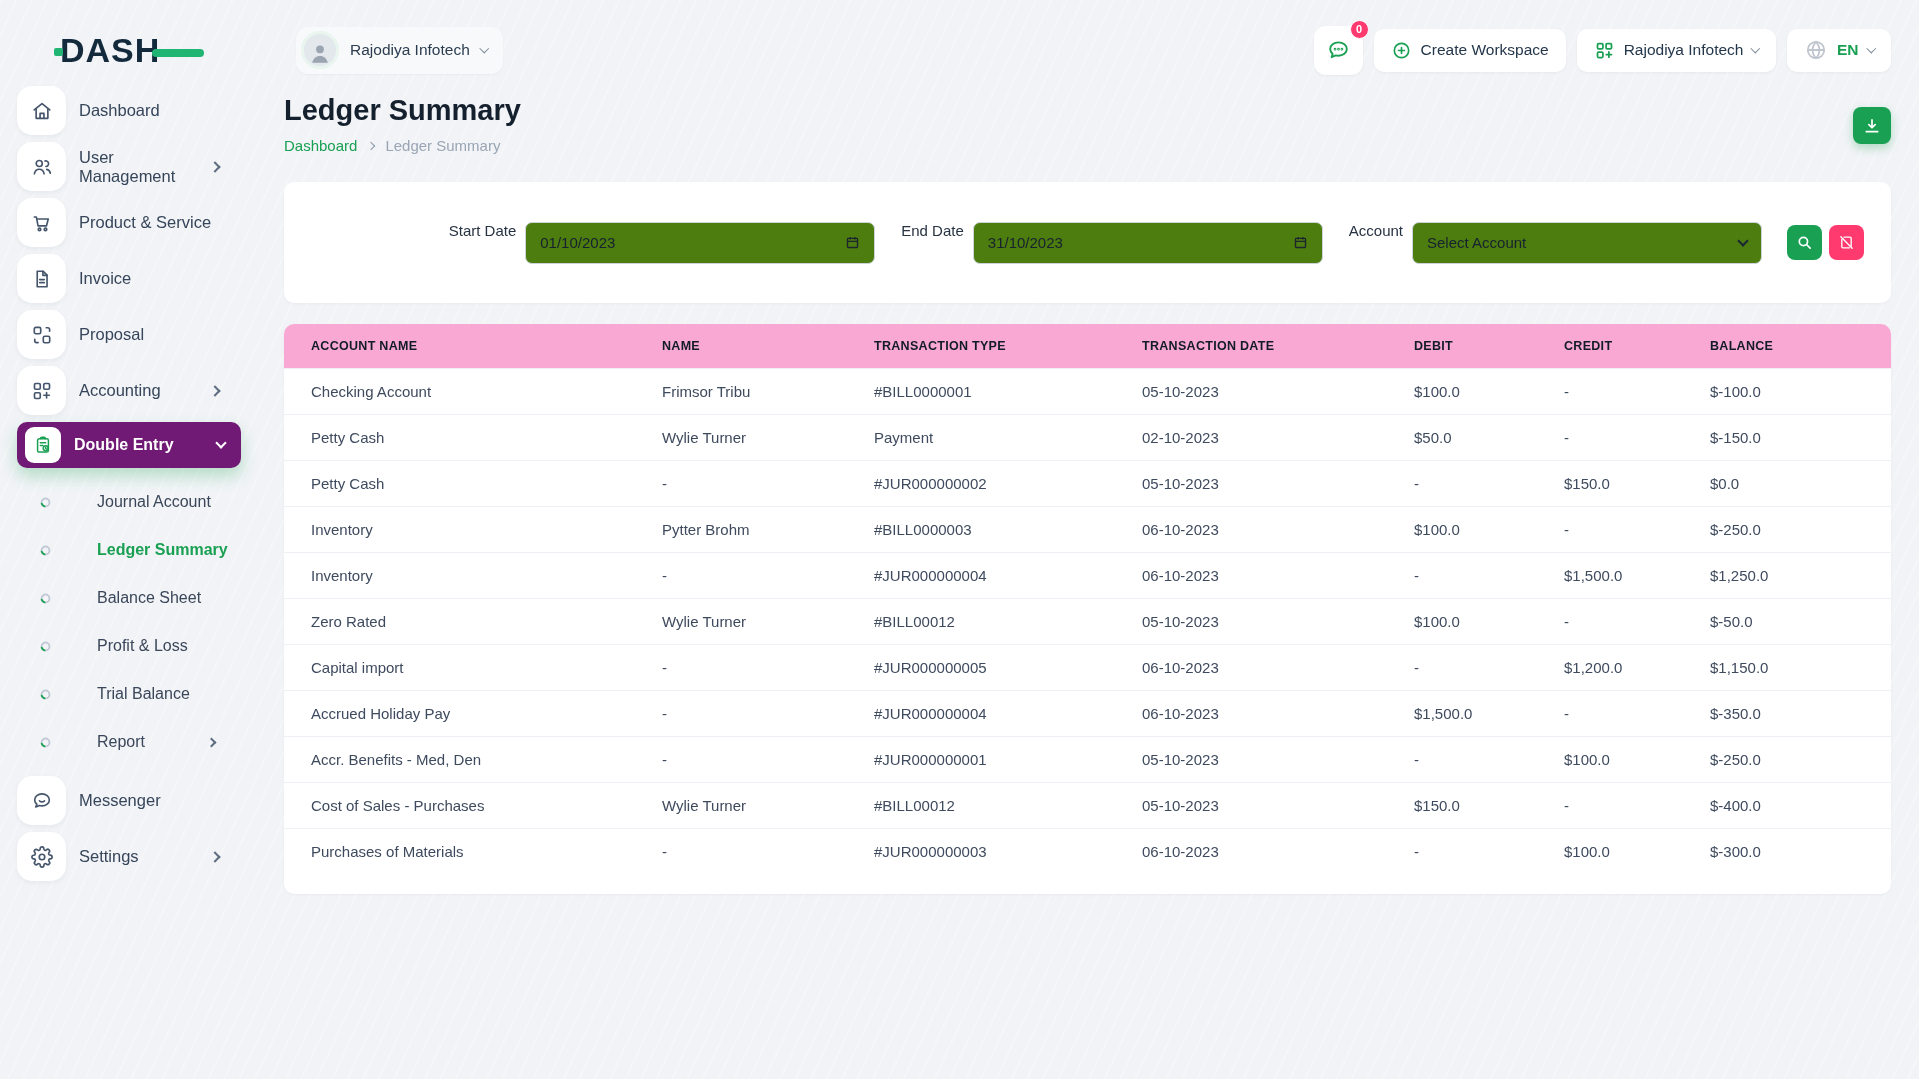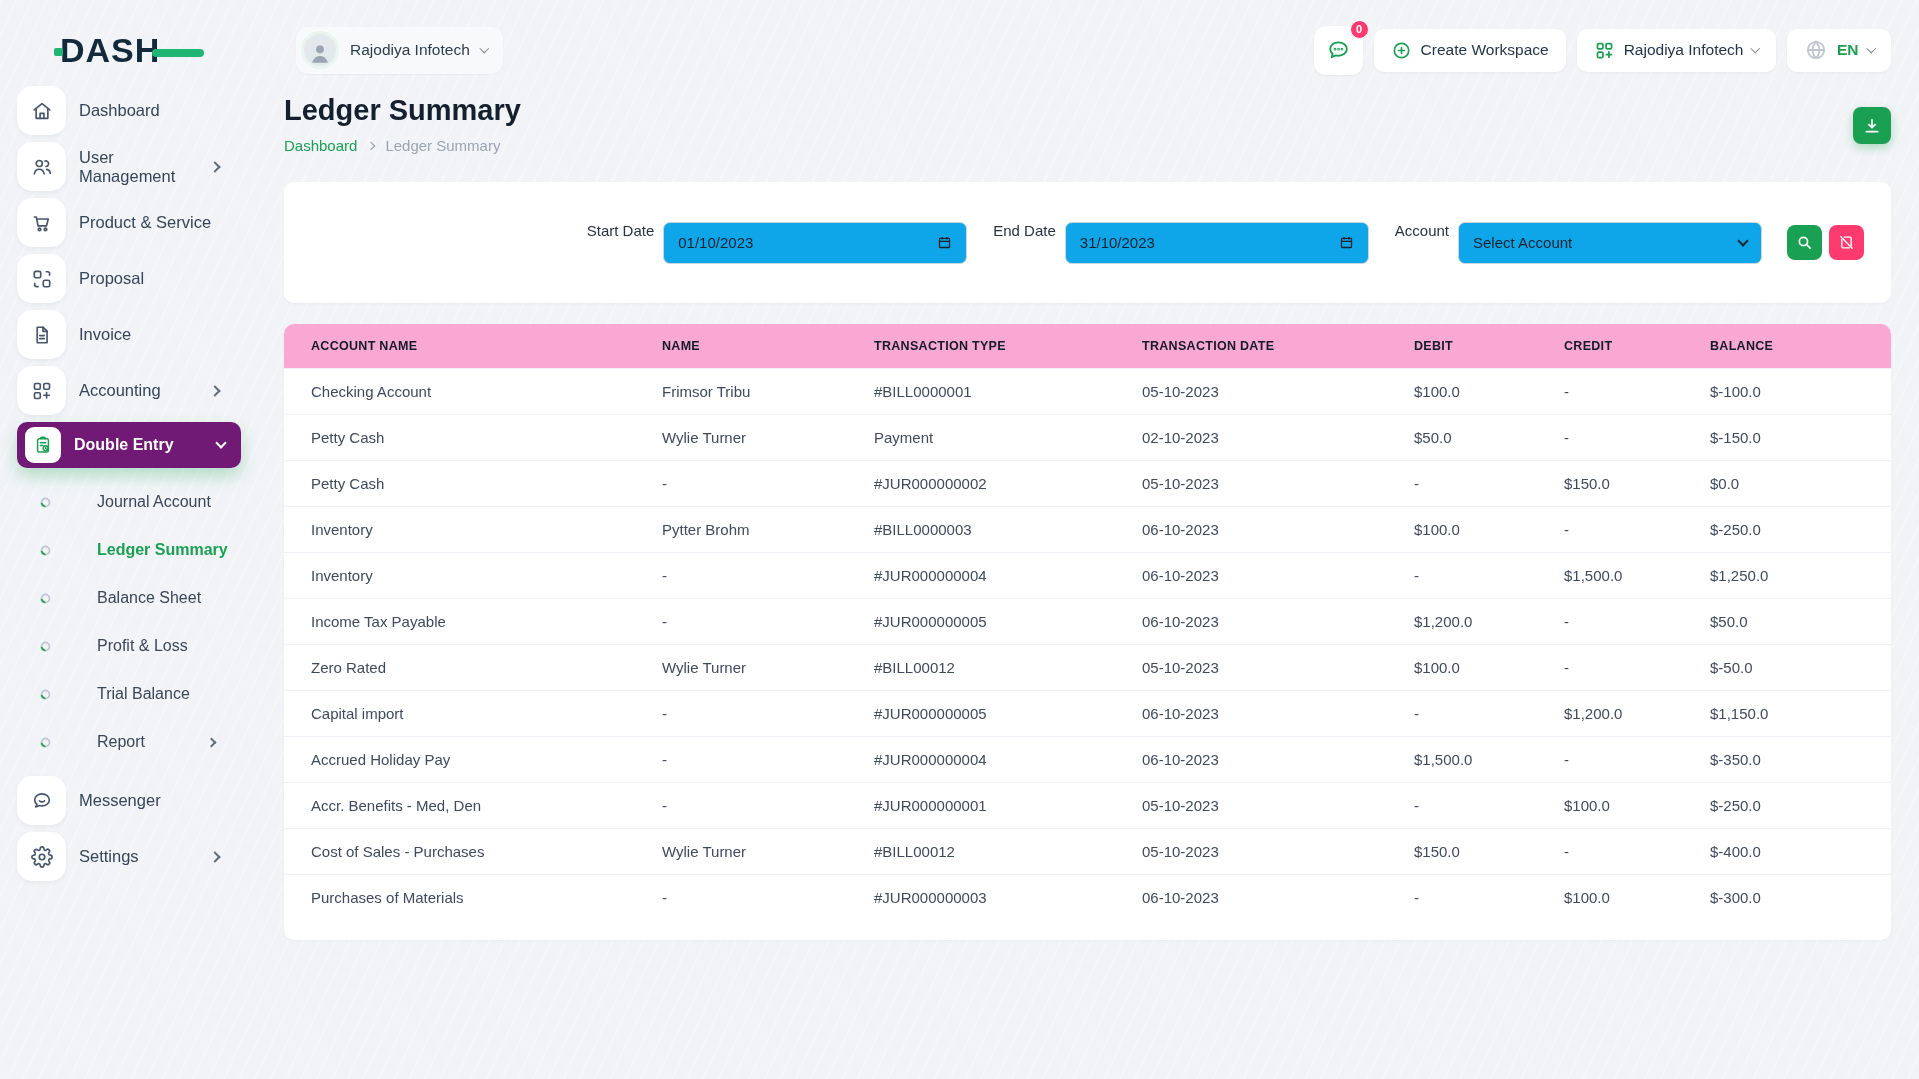--- a/index.html
+++ b/index.html
@@ -56,21 +56,21 @@
   .breadcrumb { margin-top:10px; display:flex; align-items:center; gap:11px; font-size:15px; }
   .bc-home { color:#1aa053; cursor:pointer; }
   .bc-sep { width:6px; height:6px; border-right:1.8px solid #8d98a7; border-bottom:1.8px solid #8d98a7; transform:rotate(-45deg); }
   .bc-current { color:#9aa5b4; }
   .download-btn { position:absolute; top:13px; right:0; width:38px; height:37px; background:#1aa053; border-radius:8px; display:flex; align-items:center; justify-content:center; cursor:pointer; box-shadow:0 4px 10px rgba(26,160,83,.3); }
 
   .filter-card { margin-top:28px; background:#fff; border-radius:10px; height:121px; display:flex; align-items:center; padding:0 27px; box-shadow:0 1px 3px rgba(20,30,50,.04); }
   .filter-group { margin-left:auto; display:flex; align-items:flex-end; gap:26px; }
   .field { display:flex; flex-direction:row; gap:9px; }
   .f-label { font-size:15px; color:#273242; }
-  .f-input, .f-select { width:304px; height:42px; border:1px solid #cdd3da; border-radius:7px; display:flex; align-items:center; justify-content:space-between; padding:0 14px; font-size:15px; color:#16222f; background:#0ea5e9; cursor:pointer; }
+  .f-input, .f-select { width:350px; height:42px; border:1px solid #cdd3da; border-radius:7px; display:flex; align-items:center; justify-content:space-between; padding:0 14px; font-size:15px; color:#16222f; background:#4d7c0f; cursor:pointer; }
   .f-select .chev { border-color:#1b2735; width:8px; height:8px; margin-top:-3px; }
   .filter-actions { display:flex; gap:7px; margin-bottom:4px; margin-left:-1px; }
   .sq-btn { width:35px; height:35px; border-radius:8px; display:flex; align-items:center; justify-content:center; cursor:pointer; }
   .sq-btn.search { background:#1aa053; }
   .sq-btn.reset { background:#ff3a6e; }
 
   .table-card { margin-top:21px; background:#fff; border-radius:10px; overflow:hidden; padding-bottom:20px; box-shadow:0 1px 3px rgba(20,30,50,.04); }
   table { width:100%; border-collapse:collapse; table-layout:fixed; }
   thead th { background:#f9a8d4; font-size:12.5px; font-weight:700; color:#121b29; text-align:left; padding:15px 10px; letter-spacing:.3px; }
   tbody td { padding:14px 10px; font-size:15px; color:#3e4a5e; border-top:1px solid #edf0f4; }
@@ -175,37 +175,37 @@
           <path d="M3.6 5.4h2.2l1.9 9.7h9.2l1.9-7.5H6.5"></path>
           <circle cx="9.3" cy="19" r="1.4"></circle>
           <circle cx="15.8" cy="19" r="1.4"></circle>
         </svg>
       </span>
       <span class="nav-label">Product &amp; Service</span>
     </div>
     <div class="nav-item">
       <span class="nav-tile">
         <svg width="22" height="22" viewBox="0 0 24 24" fill="none" stroke="currentColor" stroke-width="1.8" stroke-linecap="round" stroke-linejoin="round">
+          <path d="M6.8 3.5h6.3l4.4 4.3v12.7H6.8z"></path>
+          <path d="M13 3.5v4.6h4.5"></path>
+          <path d="M9.5 12.6h5M9.5 16h5"></path>
+        </svg>
+      </span>
+      <span class="nav-label">Invoice</span>
+    </div>
+    <div class="nav-item">
+      <span class="nav-tile">
+        <svg width="22" height="22" viewBox="0 0 24 24" fill="none" stroke="currentColor" stroke-width="1.8" stroke-linecap="round" stroke-linejoin="round">
           <rect x="3.6" y="3.6" width="7" height="7" rx="1.7"></rect>
           <rect x="13.4" y="13.4" width="7" height="7" rx="1.7"></rect>
           <path d="M16.6 4.1h1.7a2 2 0 0 1 2 2v1.7"></path>
           <path d="M4.1 16.6v1.7a2 2 0 0 0 2 2h1.7"></path>
         </svg>
       </span>
       <span class="nav-label">Proposal</span>
-    </div>
-    <div class="nav-item">
-      <span class="nav-tile">
-        <svg width="22" height="22" viewBox="0 0 24 24" fill="none" stroke="currentColor" stroke-width="1.8" stroke-linecap="round" stroke-linejoin="round">
-          <path d="M6.8 3.5h6.3l4.4 4.3v12.7H6.8z"></path>
-          <path d="M13 3.5v4.6h4.5"></path>
-          <path d="M9.5 12.6h5M9.5 16h5"></path>
-        </svg>
-      </span>
-      <span class="nav-label">Invoice</span>
     </div>
     <div class="nav-item">
       <span class="nav-tile">
         <svg width="22" height="22" viewBox="0 0 24 24" fill="none" stroke="currentColor" stroke-width="1.8" stroke-linecap="round" stroke-linejoin="round">
           <rect x="3.8" y="3.8" width="6.3" height="6.3" rx="1.4"></rect>
           <rect x="13.9" y="3.8" width="6.3" height="6.3" rx="1.4"></rect>
           <rect x="3.8" y="13.9" width="6.3" height="6.3" rx="1.4"></rect>
           <path d="M17 13.6v6M14 16.6h6"></path>
         </svg>
       </span>
@@ -435,29 +435,20 @@
           <tr>
             <td>Inventory</td>
             <td>-</td>
             <td>#JUR000000004</td>
             <td>06-10-2023</td>
             <td>-</td>
             <td>$1,500.0</td>
             <td>$1,250.0</td>
           </tr>
           <tr>
-            <td>Income Tax Payable</td>
-            <td>-</td>
-            <td>#JUR000000005</td>
-            <td>06-10-2023</td>
-            <td>$1,200.0</td>
-            <td>-</td>
-            <td>$50.0</td>
-          </tr>
-          <tr>
             <td>Zero Rated</td>
             <td>Wylie Turner</td>
             <td>#BILL00012</td>
             <td>05-10-2023</td>
             <td>$100.0</td>
             <td>-</td>
             <td>$-50.0</td>
           </tr>
           <tr>
             <td>Capital import</td>

